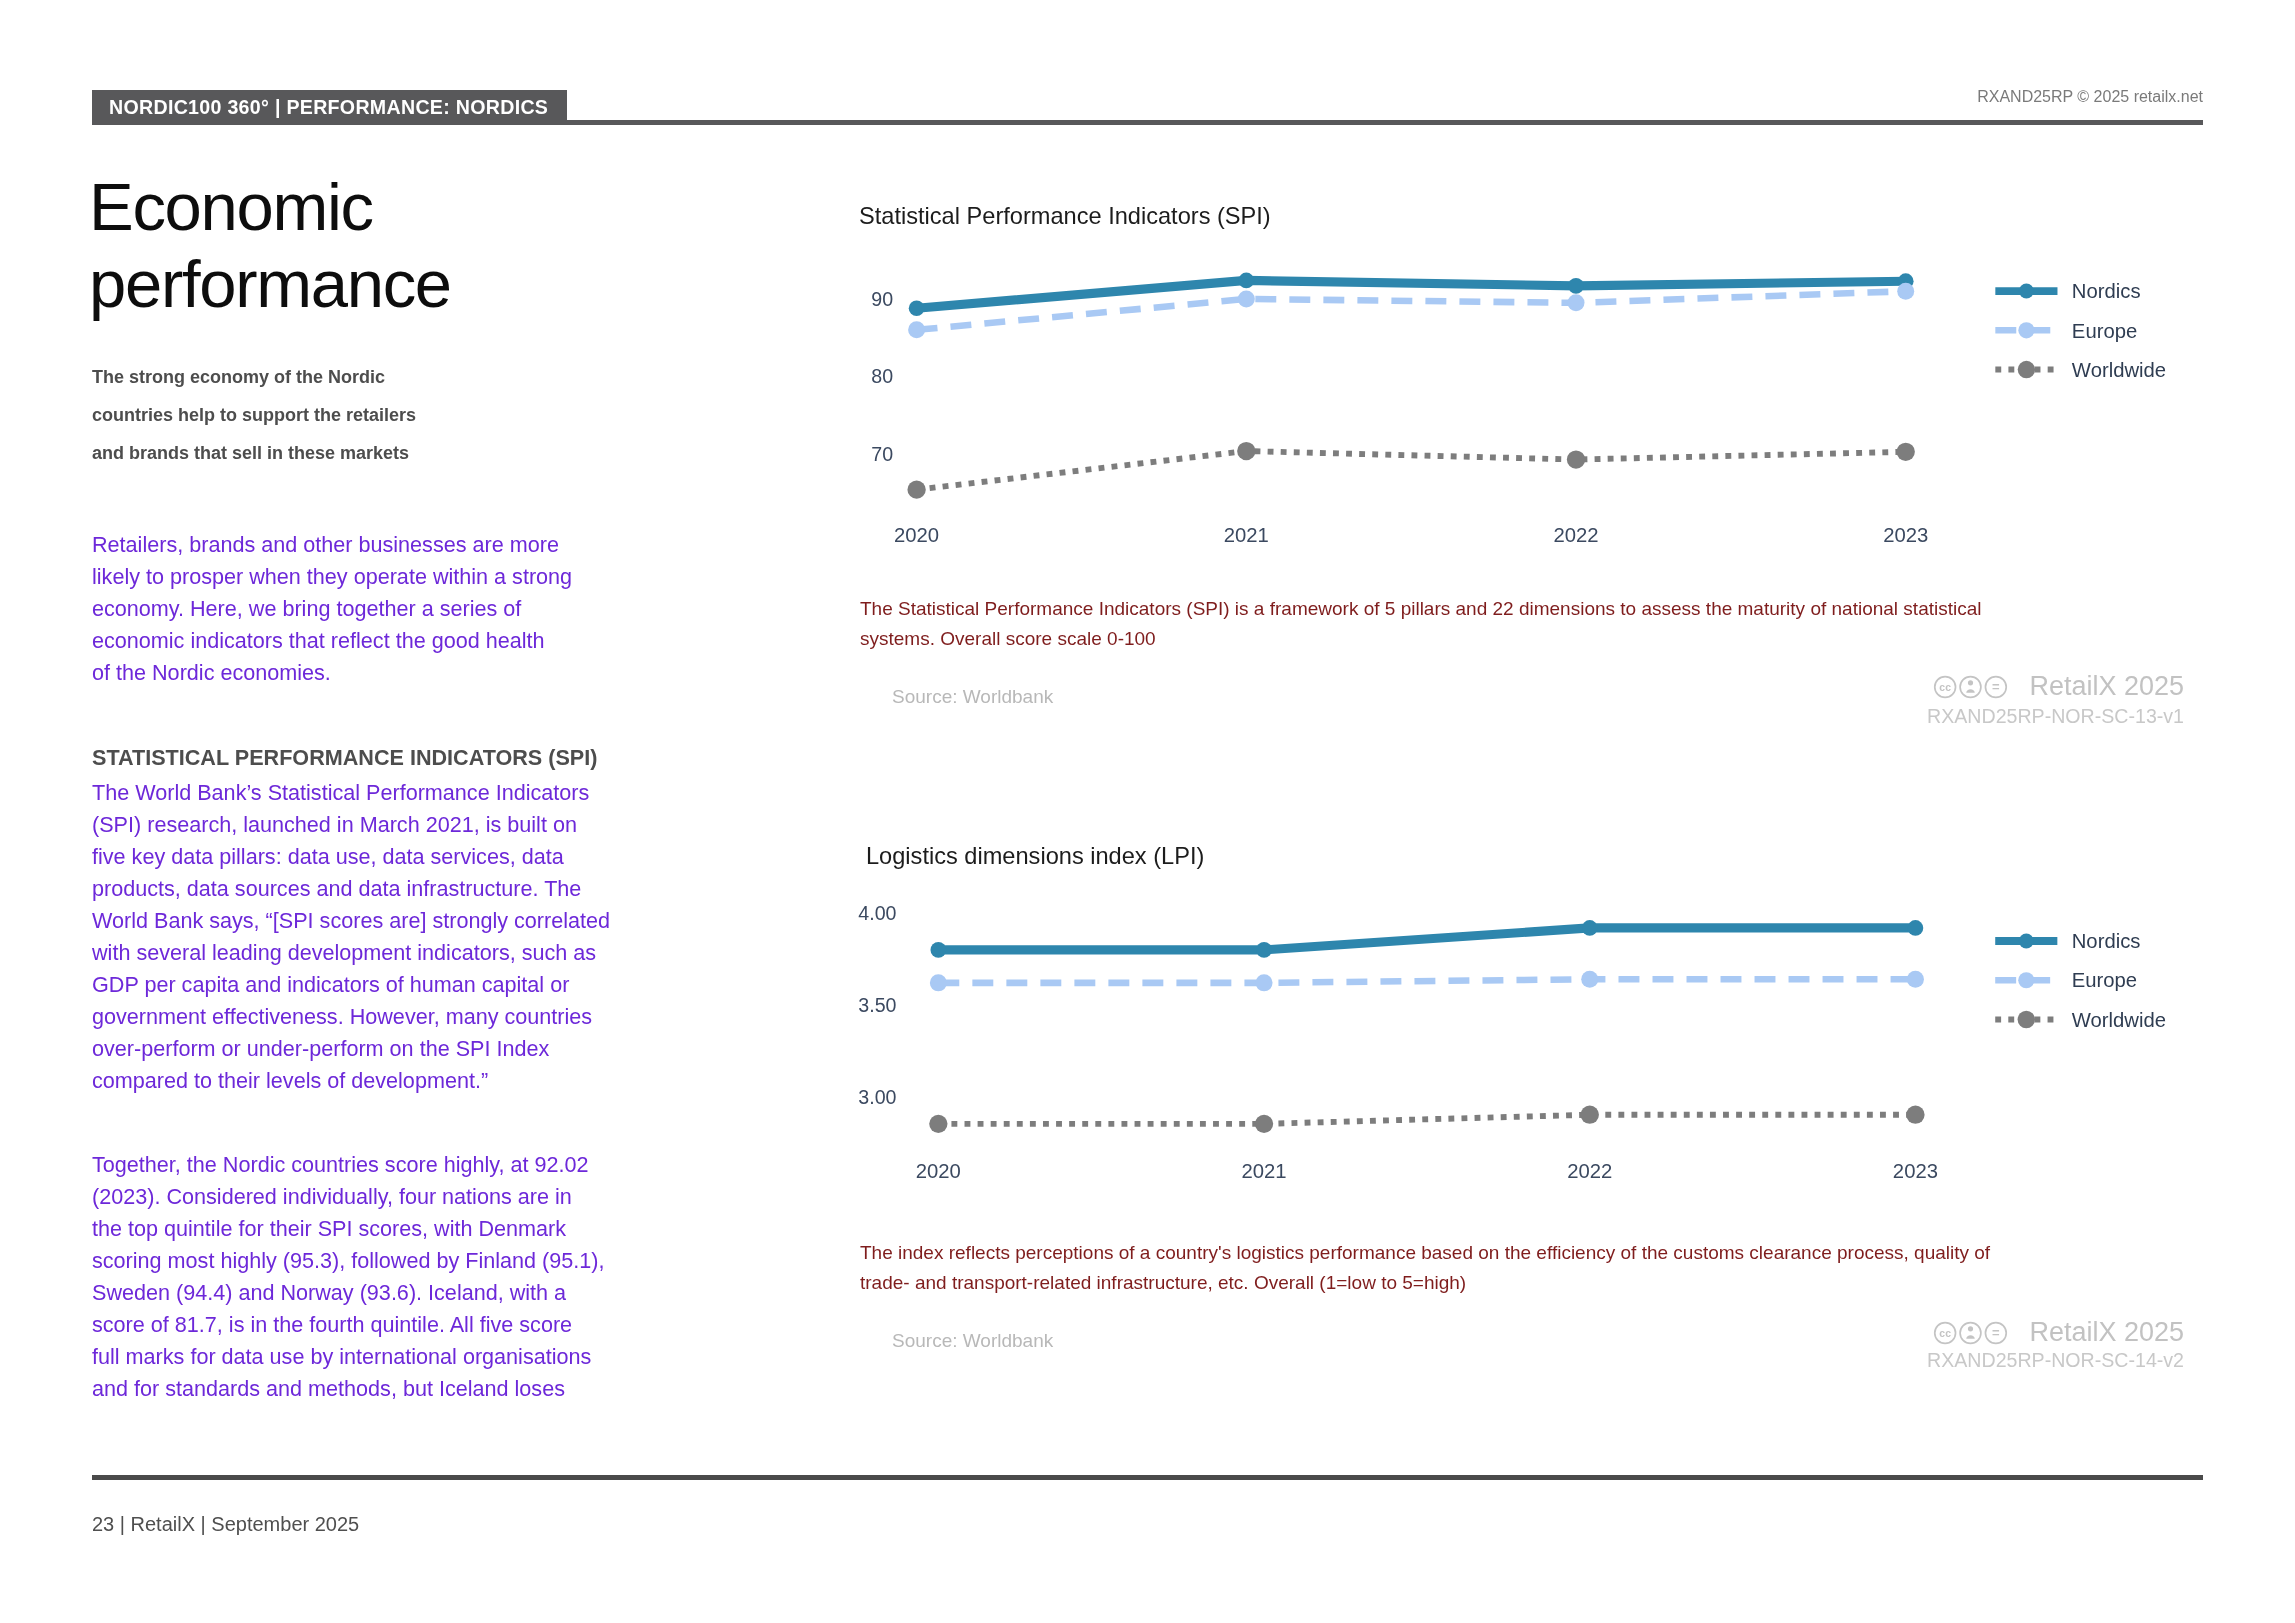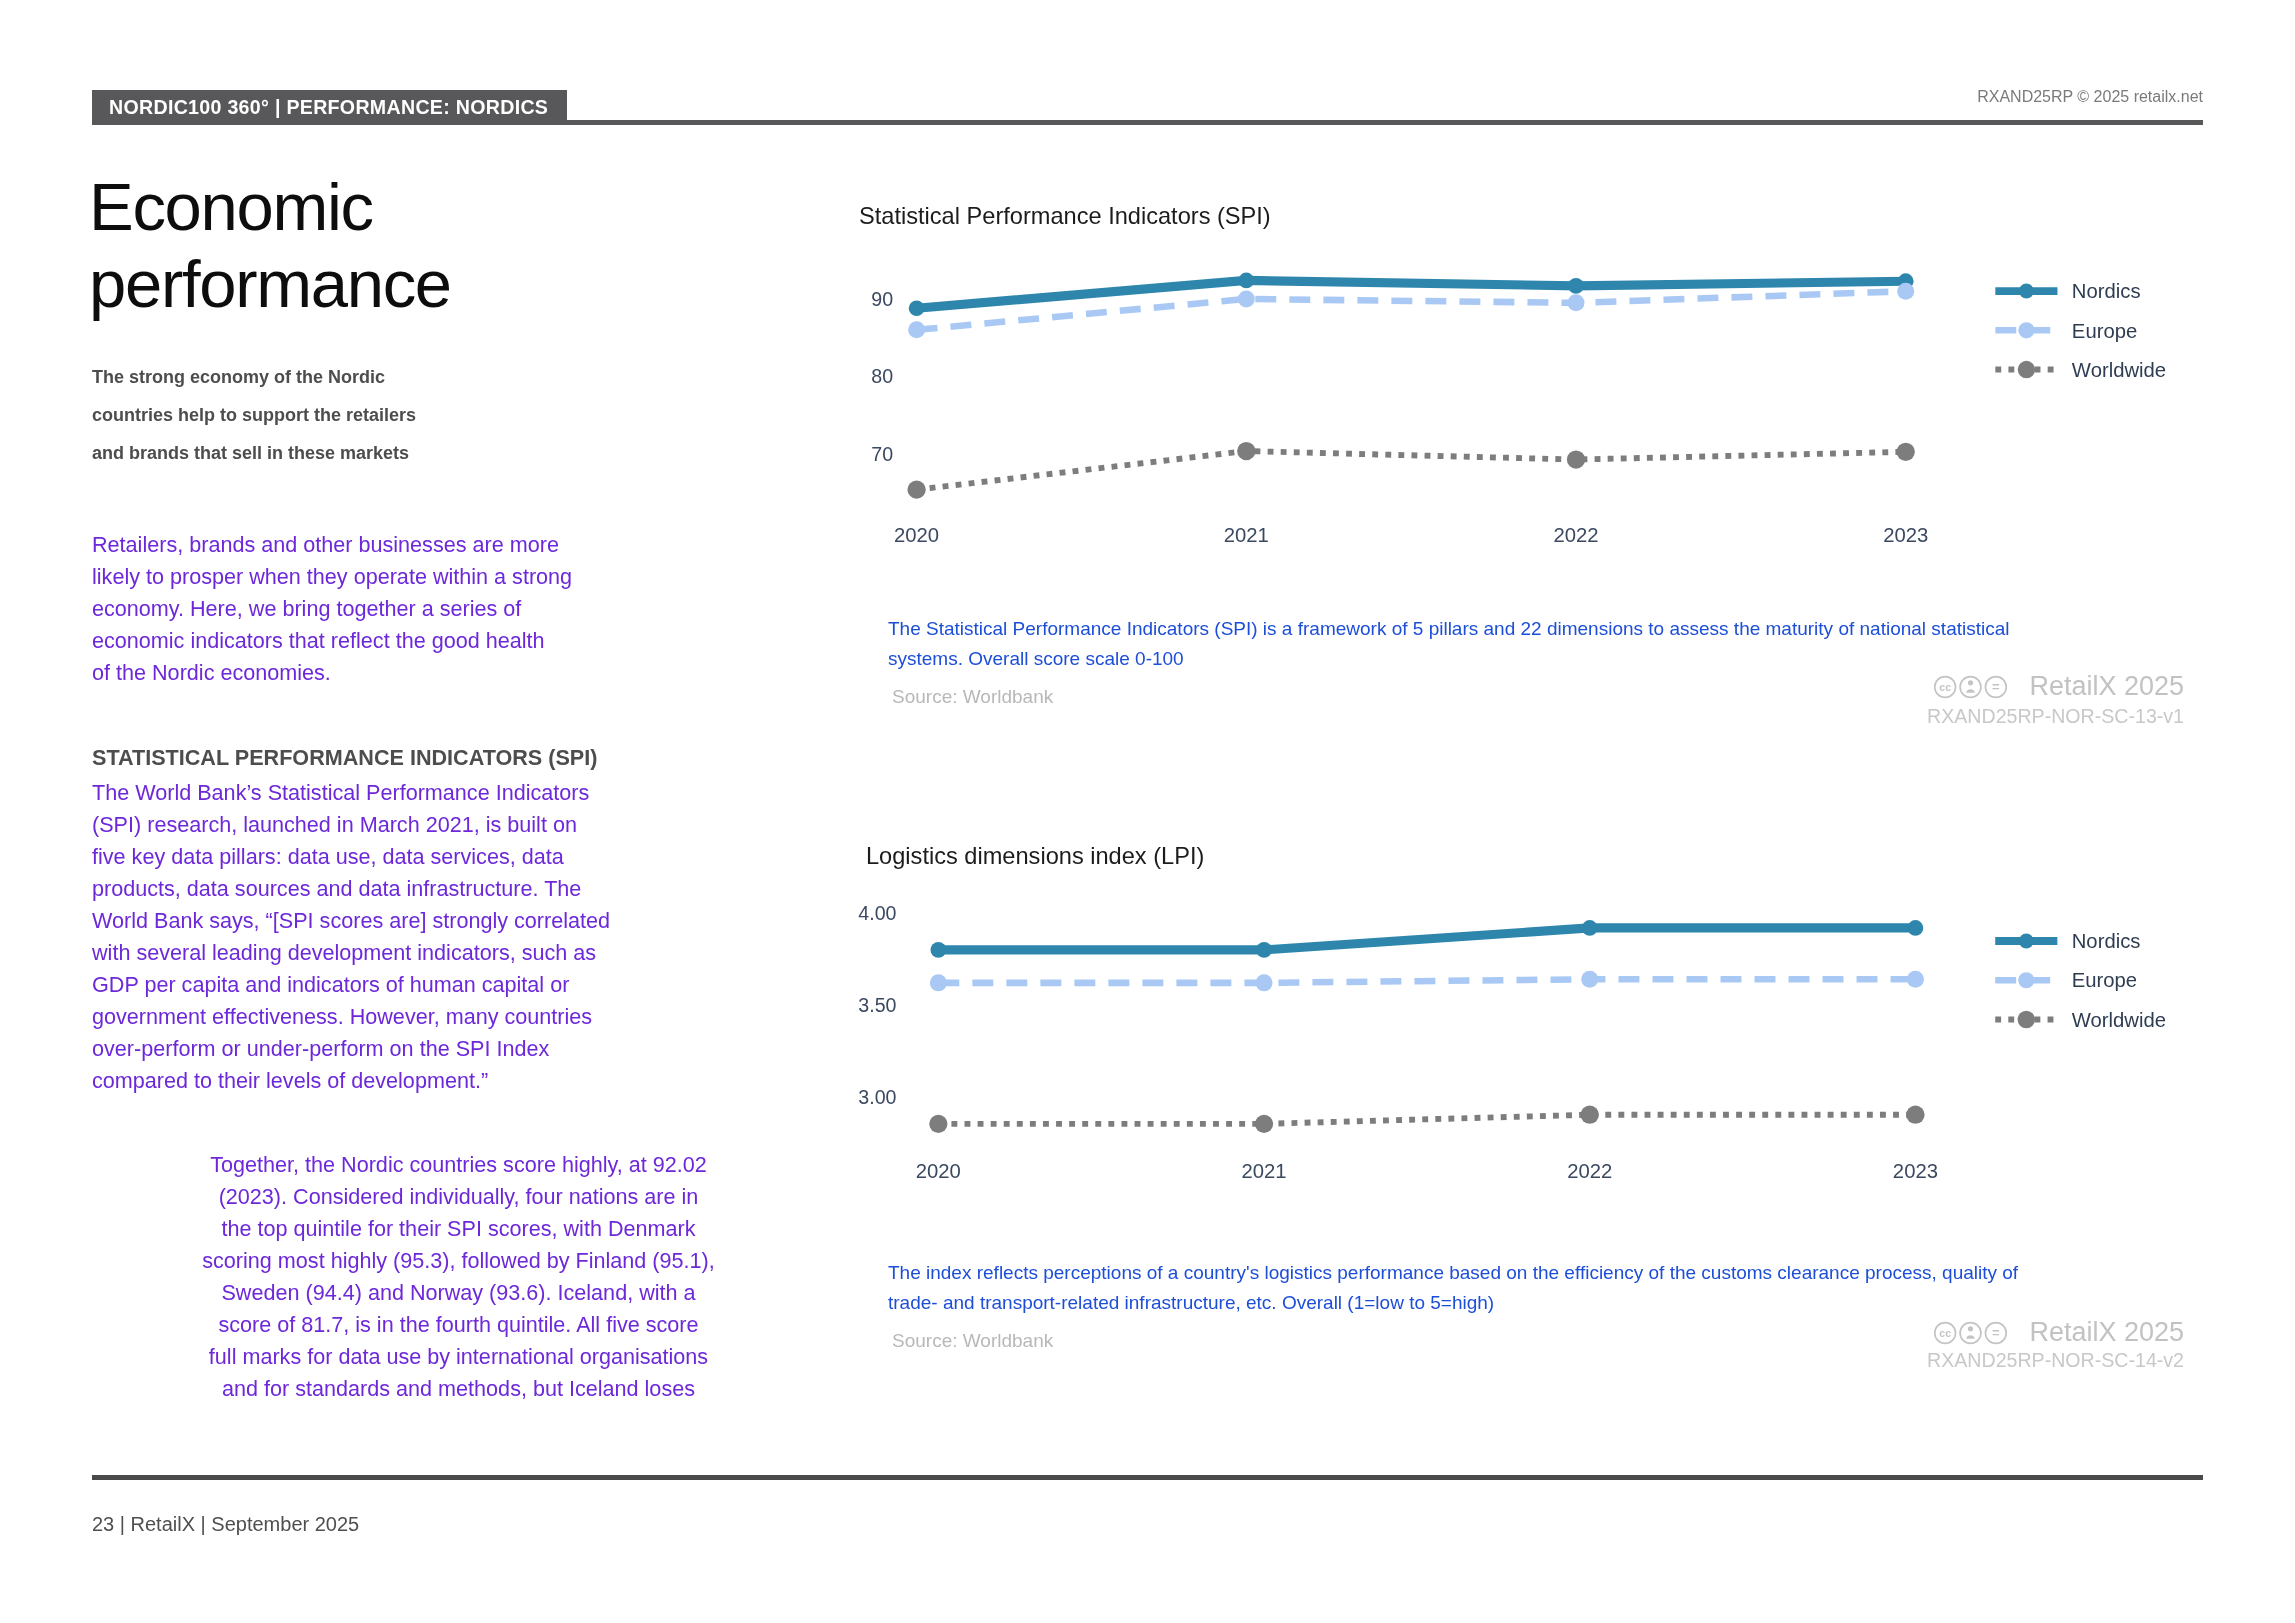--- a/index.html
+++ b/index.html
@@ -20,31 +20,31 @@
   
   .title { left:89px; top:168px; font-size:67px; line-height:77px; color:#0d0d0d;
            letter-spacing:-1.3px; white-space:pre-line; font-weight:400; }
   .standfirst { left:92px; top:358px; font-size:18px; line-height:38px; font-weight:bold;
                 color:#4d4d4d; white-space:pre-line; }
   .bodytext { left:92px; width:733px; font-size:21.6px; line-height:32px; color:#6d28d9;
               white-space:pre-line; }
   .p1 { top:529px; }
   .subhead { left:92px; top:745px; font-size:21.6px; font-weight:bold; color:#4d4d4d; }
   .p2 { top:777px; }
-  .p3 { top:1149px;text-align:center; }
+  .p3 { top:1149px; }
   
   .chart-title { font-size:23.6px; color:#1c1c1c; }
   .ct1 { left:859px; top:203px; }
   .ct2 { left:866px; top:843px; }
   svg.chart { position:absolute; left:811px; overflow:visible; }
   #chart0 { top:242px; }
   #chart1 { top:890px; }
   svg text { font-family:"Liberation Sans", sans-serif; }
-  .caption { left:888px; width:1355px; font-size:19px; line-height:30px; color:#1d4ed8;
-             white-space:pre-line;margin-top:20px; }
+  .caption { left:860px; width:1355px; font-size:19px; line-height:30px; color:#7f1d1d;
+             white-space:pre-line; }
   .cap1 { top:594px; }
   .cap2 { top:1238px; }
   .source { left:892px; font-size:19px; color:#b8b8b8; }
   .src1 { top:686px; }
   .src2 { top:1330px; }
   .credit { right:111px; display:flex; align-items:center; gap:20px;justify-content:space-between; }
   .credit span { font-size:27px; font-weight:normal; color:#c2c2c2; }
   .cr1 { top:671px; }
   .cr2 { top:1317px; }
   .code { right:111px; font-size:19.6px; color:#c8c8c8; }

